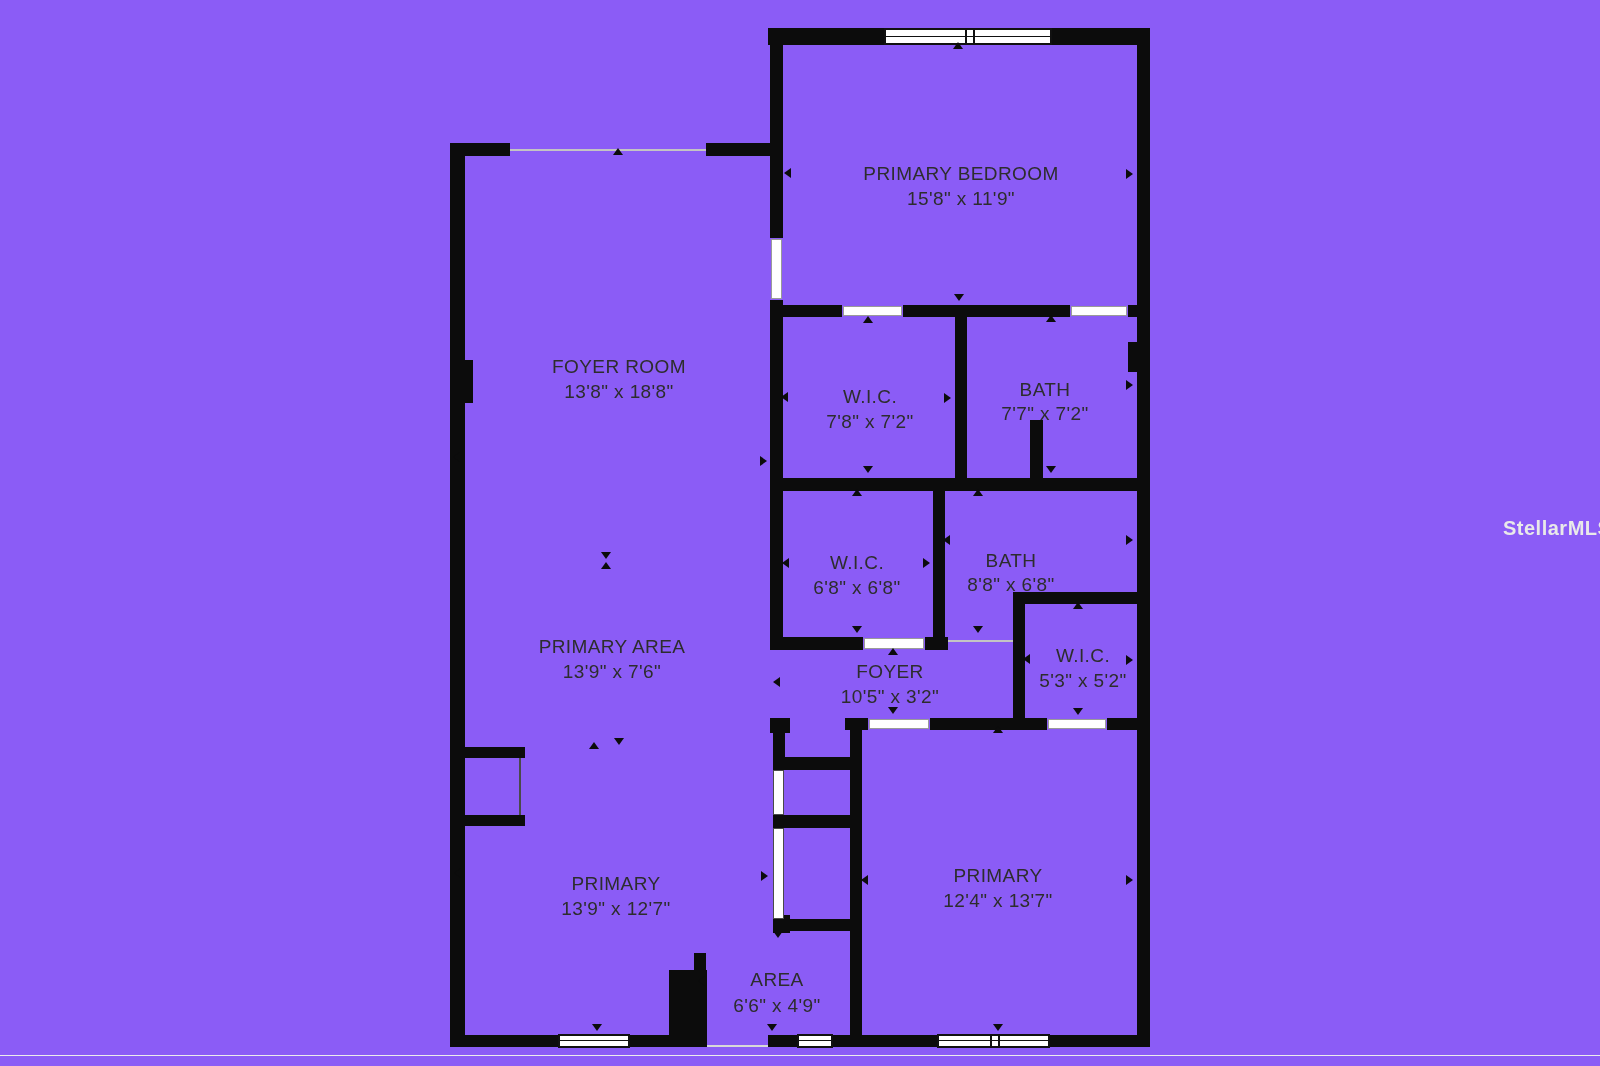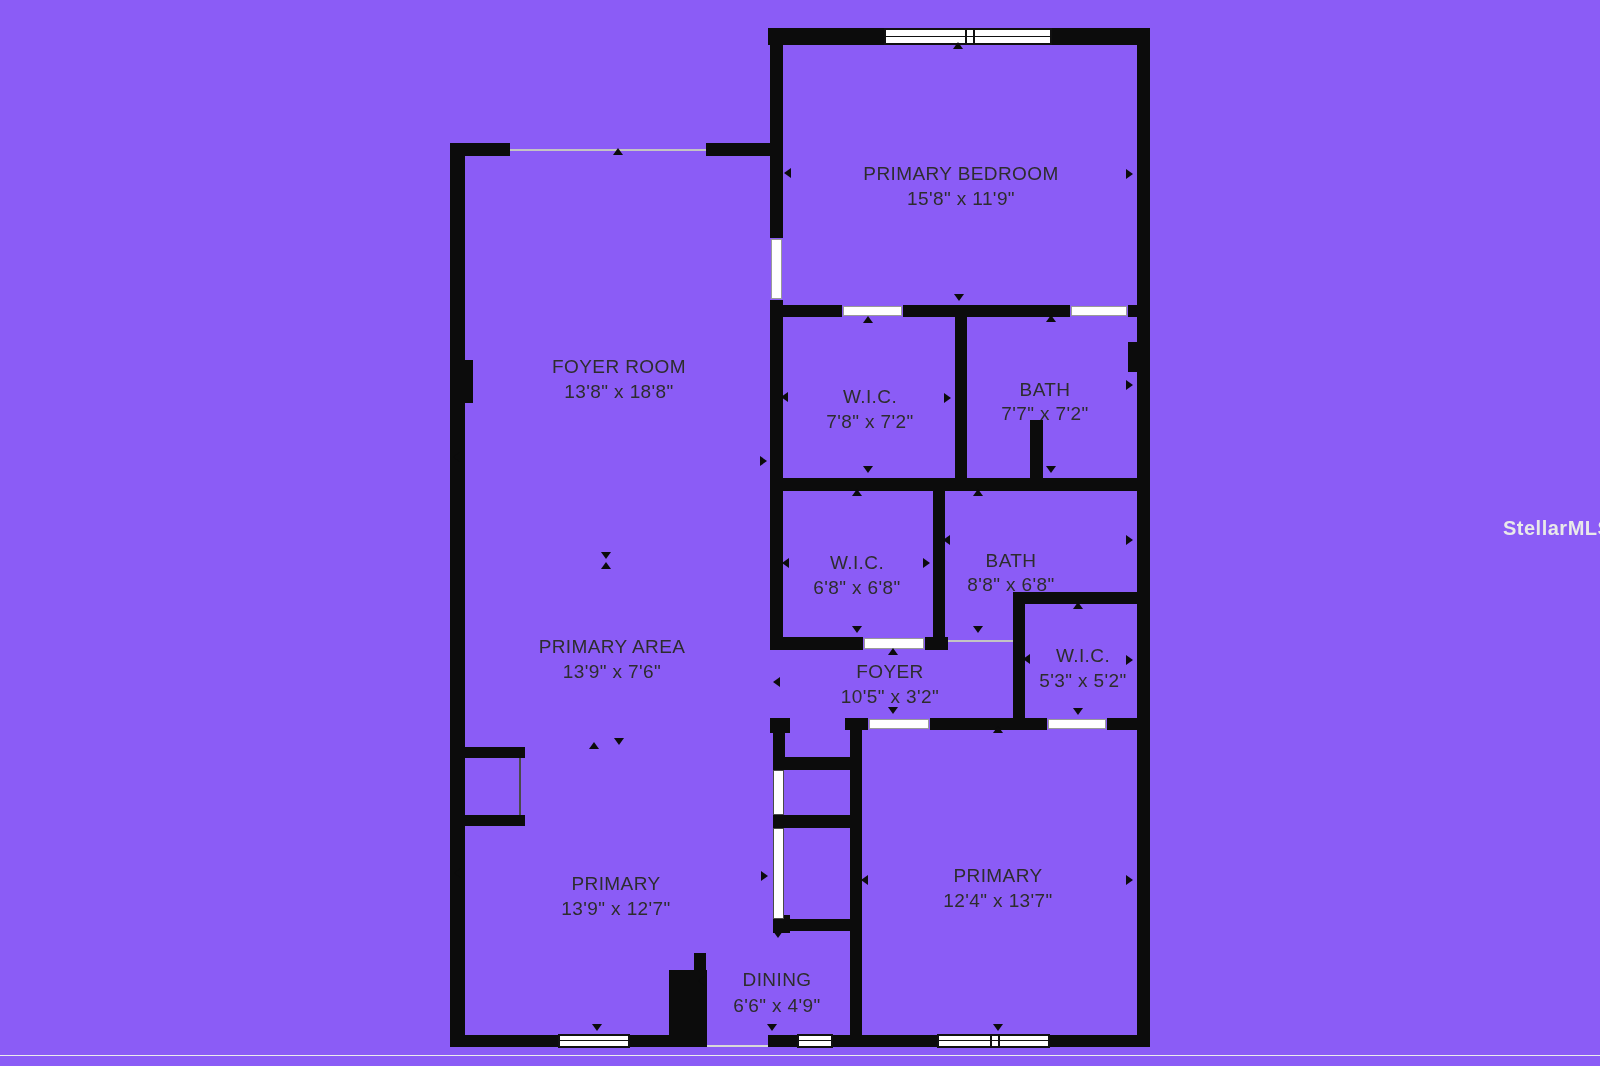--- a/index.html
+++ b/index.html
@@ -167,17 +167,17 @@
     <div class="room-label" style="left: 1011px; top: 561px;">BATH</div>
     <div class="room-dims" style="left: 1011px; top: 585px;">8'8" x 6'8"</div>
     <div class="room-label" style="left: 1083px; top: 656px;">W.I.C.</div>
     <div class="room-dims" style="left: 1083px; top: 681px;">5'3" x 5'2"</div>
     <div class="room-label" style="left: 890px; top: 672px;">FOYER</div>
     <div class="room-dims" style="left: 890px; top: 697px;">10'5" x 3'2"</div>
     <div class="room-label" style="left: 612px; top: 647px;">PRIMARY AREA</div>
     <div class="room-dims" style="left: 612px; top: 672px;">13'9" x 7'6"</div>
     <div class="room-label" style="left: 616px; top: 884px;">PRIMARY</div>
     <div class="room-dims" style="left: 616px; top: 909px;">13'9" x 12'7"</div>
-    <div class="room-label" style="left: 777px; top: 980px;">DINING</div>
+    <div class="room-label" style="left: 777px; top: 980px;">AREA</div>
     <div class="room-dims" style="left: 777px; top: 1006px;">6'6" x 4'9"</div>
     <div class="room-label" style="left: 998px; top: 876px;">PRIMARY</div>
     <div class="room-dims" style="left: 998px; top: 901px;">12'4" x 13'7"</div>
   </div>
 
 </body></html>

